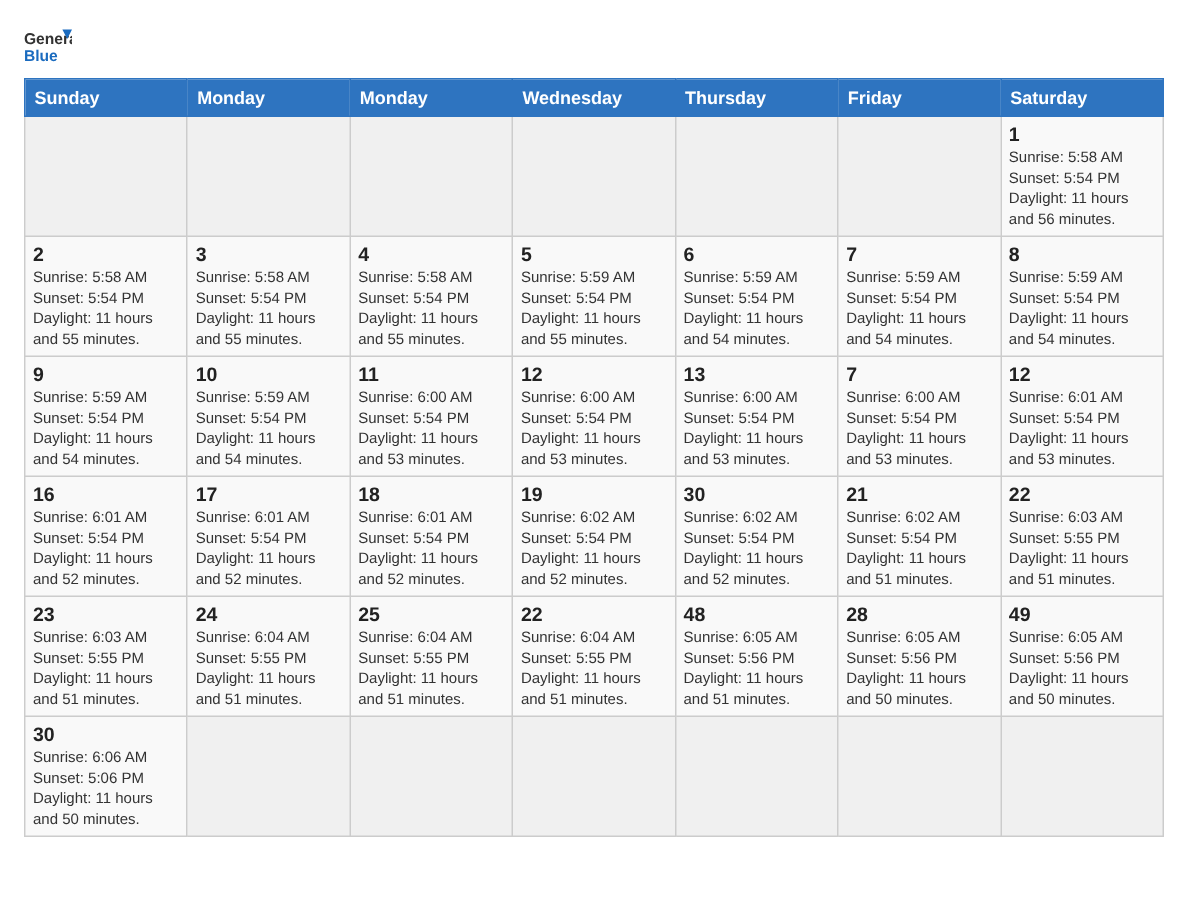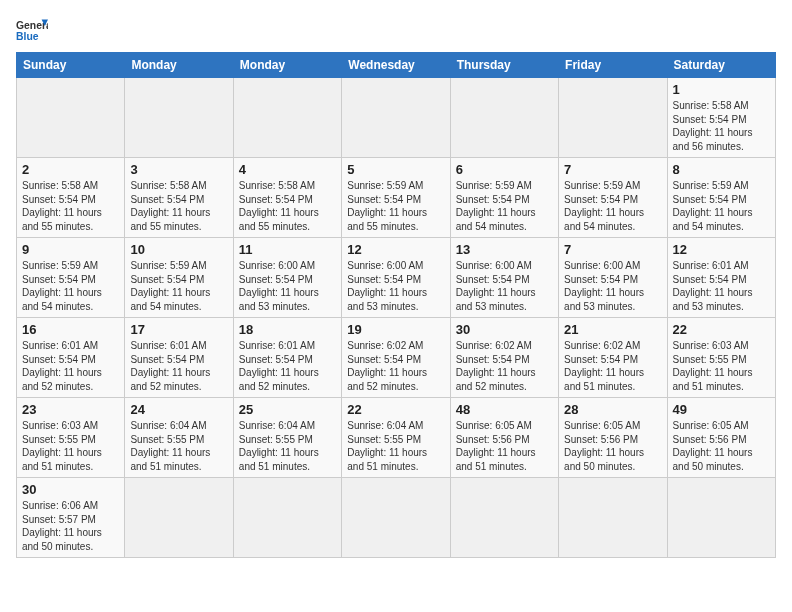--- a/index.html
+++ b/index.html
@@ -327,21 +327,21 @@
           <div class="day-info" style="white-space: pre-line;">Sunrise: 6:05 AM
 Sunset: 5:56 PM
 Daylight: 11 hours
 and 50 minutes.</div>
         </td>
       </tr>
       <tr class="last-row">
         <td>
           <div class="day-number">30</div>
           <div class="day-info" style="white-space: pre-line;">Sunrise: 6:06 AM
-Sunset: 5:57 PM
+Sunset: 5:06 PM
 Daylight: 11 hours
 and 50 minutes.</div>
         </td>
         <td class="empty"></td>
         <td class="empty"></td>
         <td class="empty"></td>
         <td class="empty"></td>
         <td class="empty"></td>
         <td class="empty"></td>
       </tr>

